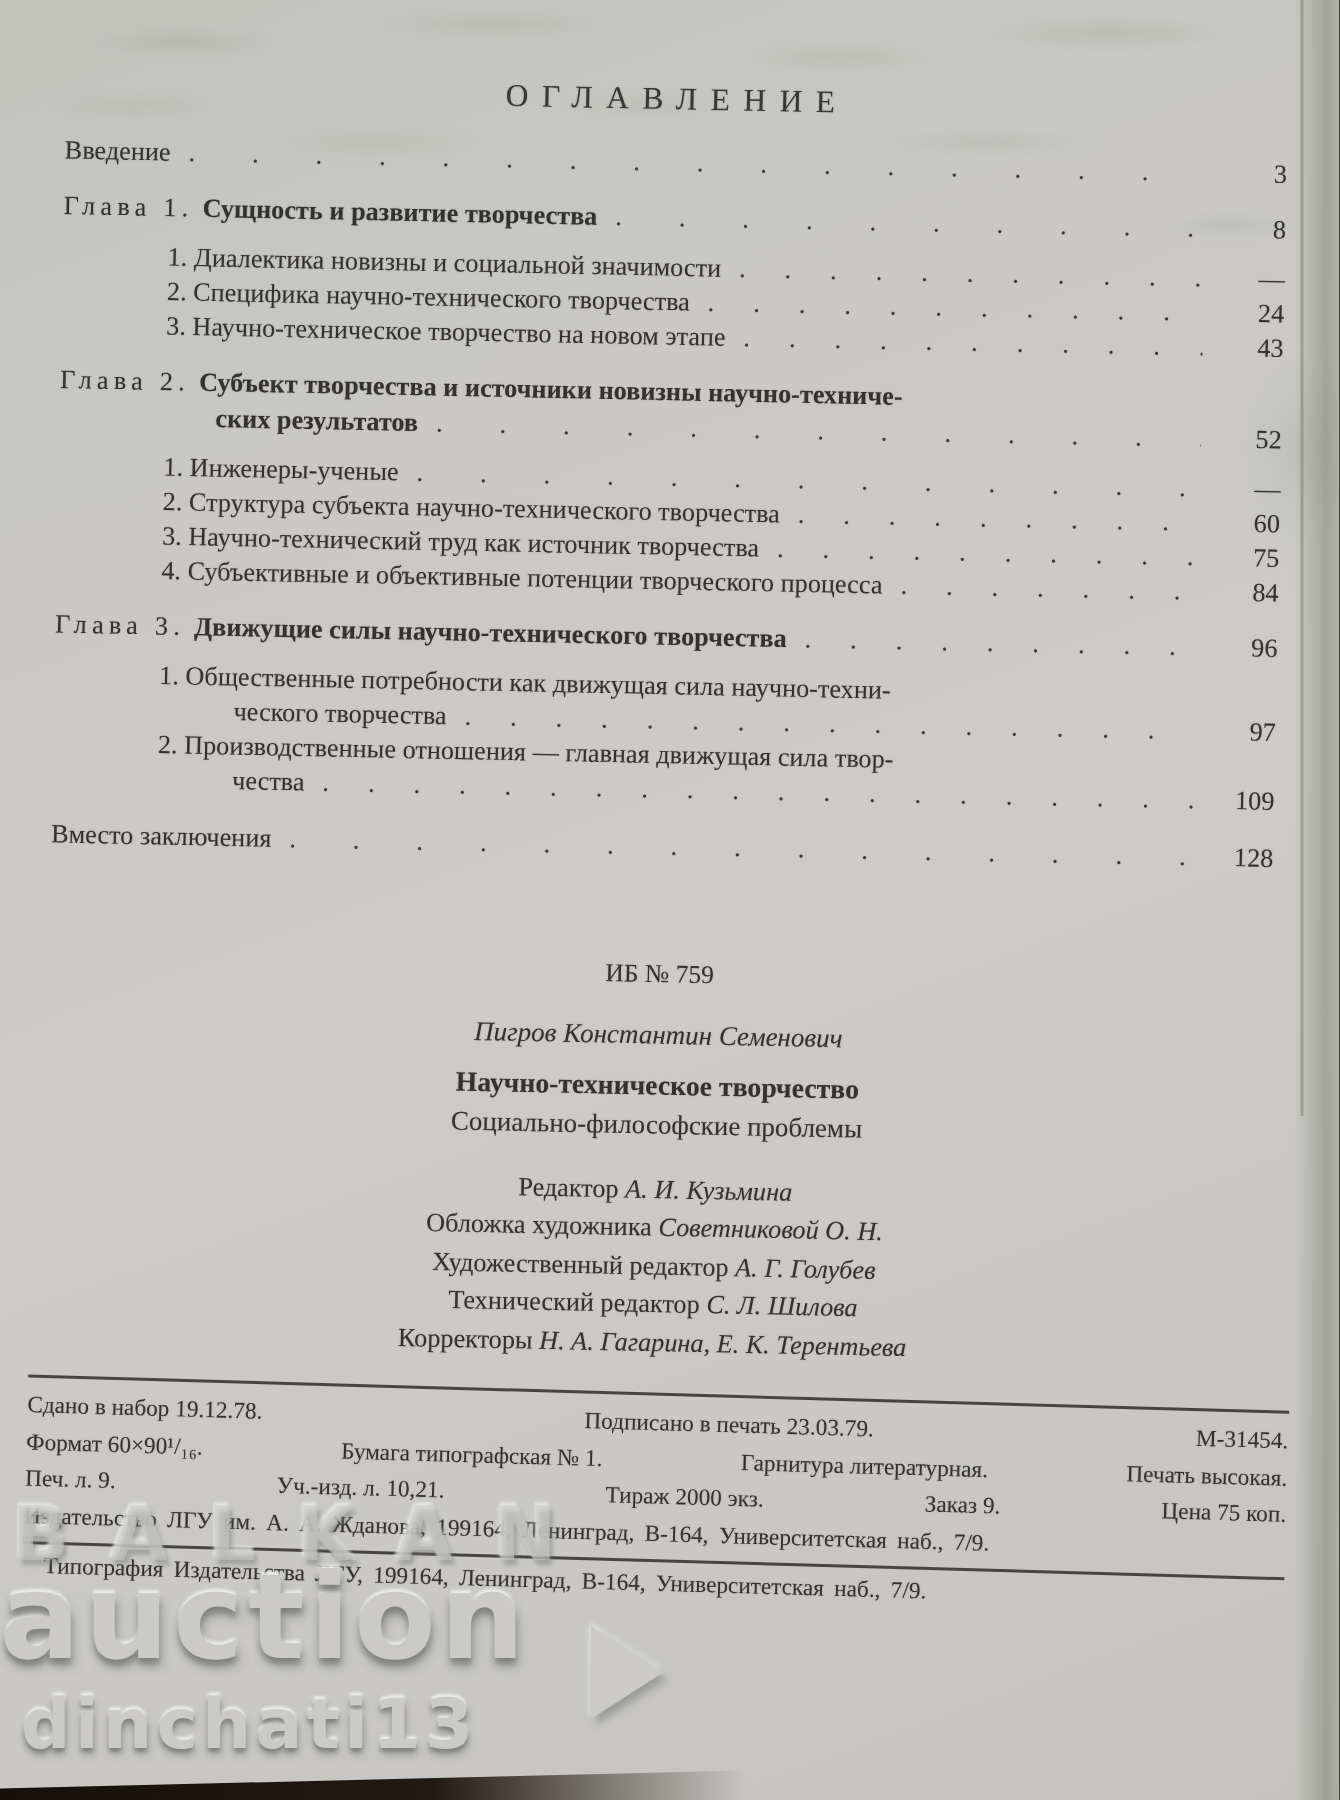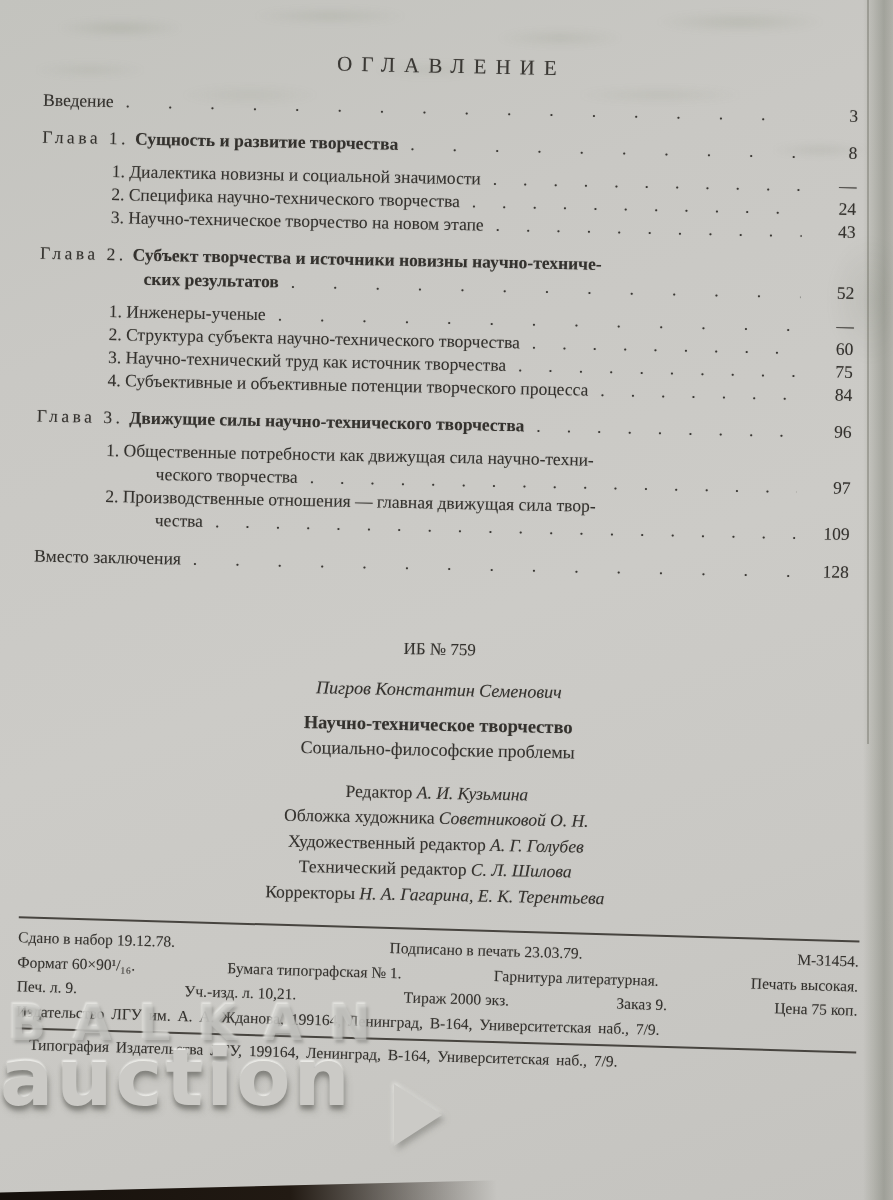--- a/index.html
+++ b/index.html
@@ -211,15 +211,16 @@
       <div class="imp-rule"></div>
       <div class="imp-plain tipog">Типография Издательства ЛГУ, 199164, Ленинград, В-164, Университетская наб., 7/9.</div>
     </div>
   </div>
 
   <div class="page-edge"></div>
 
   <div class="wm wm-auction">auction</div>
   <div class="wm wm-balkan">BALKAN</div>
   <div class="wm-play"></div>
+  <div class="wm wm-seller">dinchati13</div>
 
   <div class="bottom-dark"></div>
 </div>
 
 </body></html>

